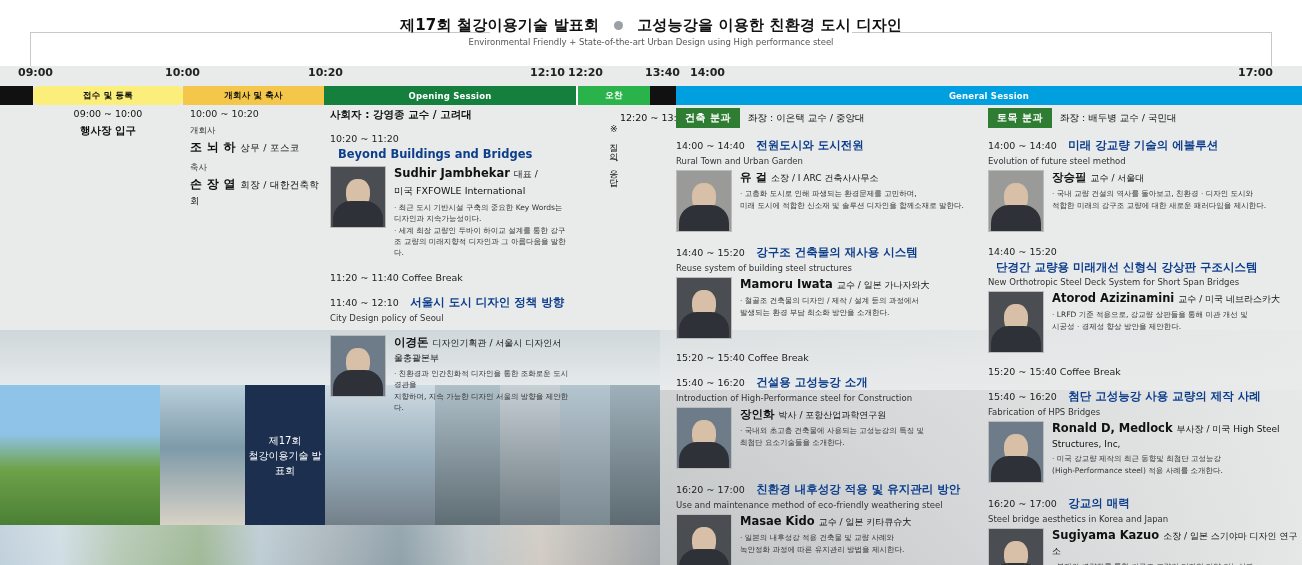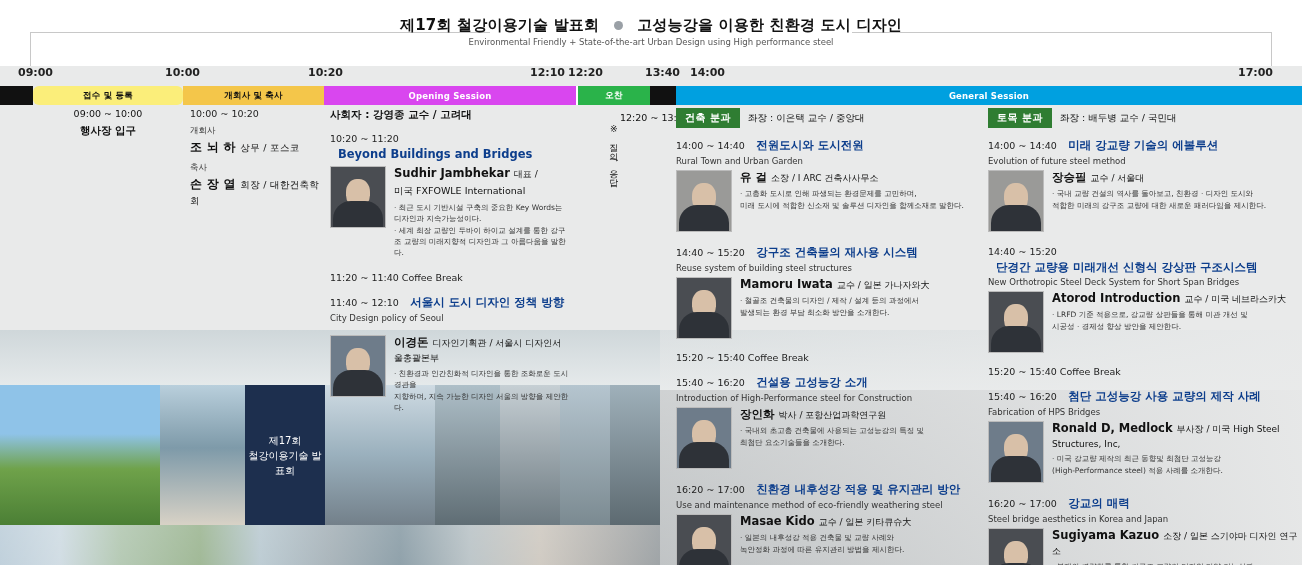--- a/index.html
+++ b/index.html
@@ -60,21 +60,21 @@
   
   #time-axis { position:absolute; left:0; top:62px; width:1302px; height:24px; }
   .tick { position:absolute; top:4px; font-size:11px; color:#222; font-weight:bold; }
 
   
   #session-bar { position:absolute; left:0; top:86px; width:1302px; height:19px; }
   .sess { position:absolute; top:0; height:19px; color:#fff; font-size:8.5px;
       display:flex; align-items:center; justify-content:center; font-weight:bold; letter-spacing:.2px; }
   #sess-reg   { left:33px;  width:150px; background:#fbee7a; color:#111;border-radius:6px; }
   #sess-open  { left:183px; width:141px; background:#f4c64a; color:#111; }
-  #sess-opening { left:324px; width:252px; background:#d946ef; }
+  #sess-opening { left:324px; width:252px; background:#15803d; }
   #sess-lunch { left:578px; width:72px;  background:#2ab34a; }
   #sess-general { left:676px; width:626px; background:#00a0e0; }
   #bar-left-black { position:absolute; left:0; top:0; width:33px; height:19px; background:#111; }
   #bar-gap1 { position:absolute; left:576px; top:0; width:2px; height:19px; background:#fff; }
   #bar-gap2 { position:absolute; left:650px; top:0; width:26px; height:19px; background:#111; }
 
   
   .col { position:absolute; top:108px; }
   #col-reg  { left:33px;  width:150px; text-align:center; }
   #col-open { left:190px; width:130px; }
@@ -391,21 +391,21 @@
     <span class="slot-time">14:40 ~ 15:20</span>
     <span class="slot-title">단경간 교량용 미래개선 신형식 강상판 구조시스템</span>
     <div class="slot-sub">New Orthotropic Steel Deck System for Short Span Bridges</div>
     <div class="spk-row">
       <div class="portrait p-dark">
           <div class="head"></div>
           <div class="body"></div>
         </div>
       <div>
         <div class="spk-name">
-          <span>Atorod Introduction</span>
+          <span>Atorod Azizinamini</span>
           <span class="small">교수 / 미국 네브라스카大</span>
         </div>
         <div class="bullets">
           <div>· LRFD 기준 적용으로, 강교량 상판들을 통해 미관 개선 및</div>
           <div>  시공성 · 경제성 향상 방안을 제안한다.</div>
         </div>
       </div>
     </div>
   </div>
 

